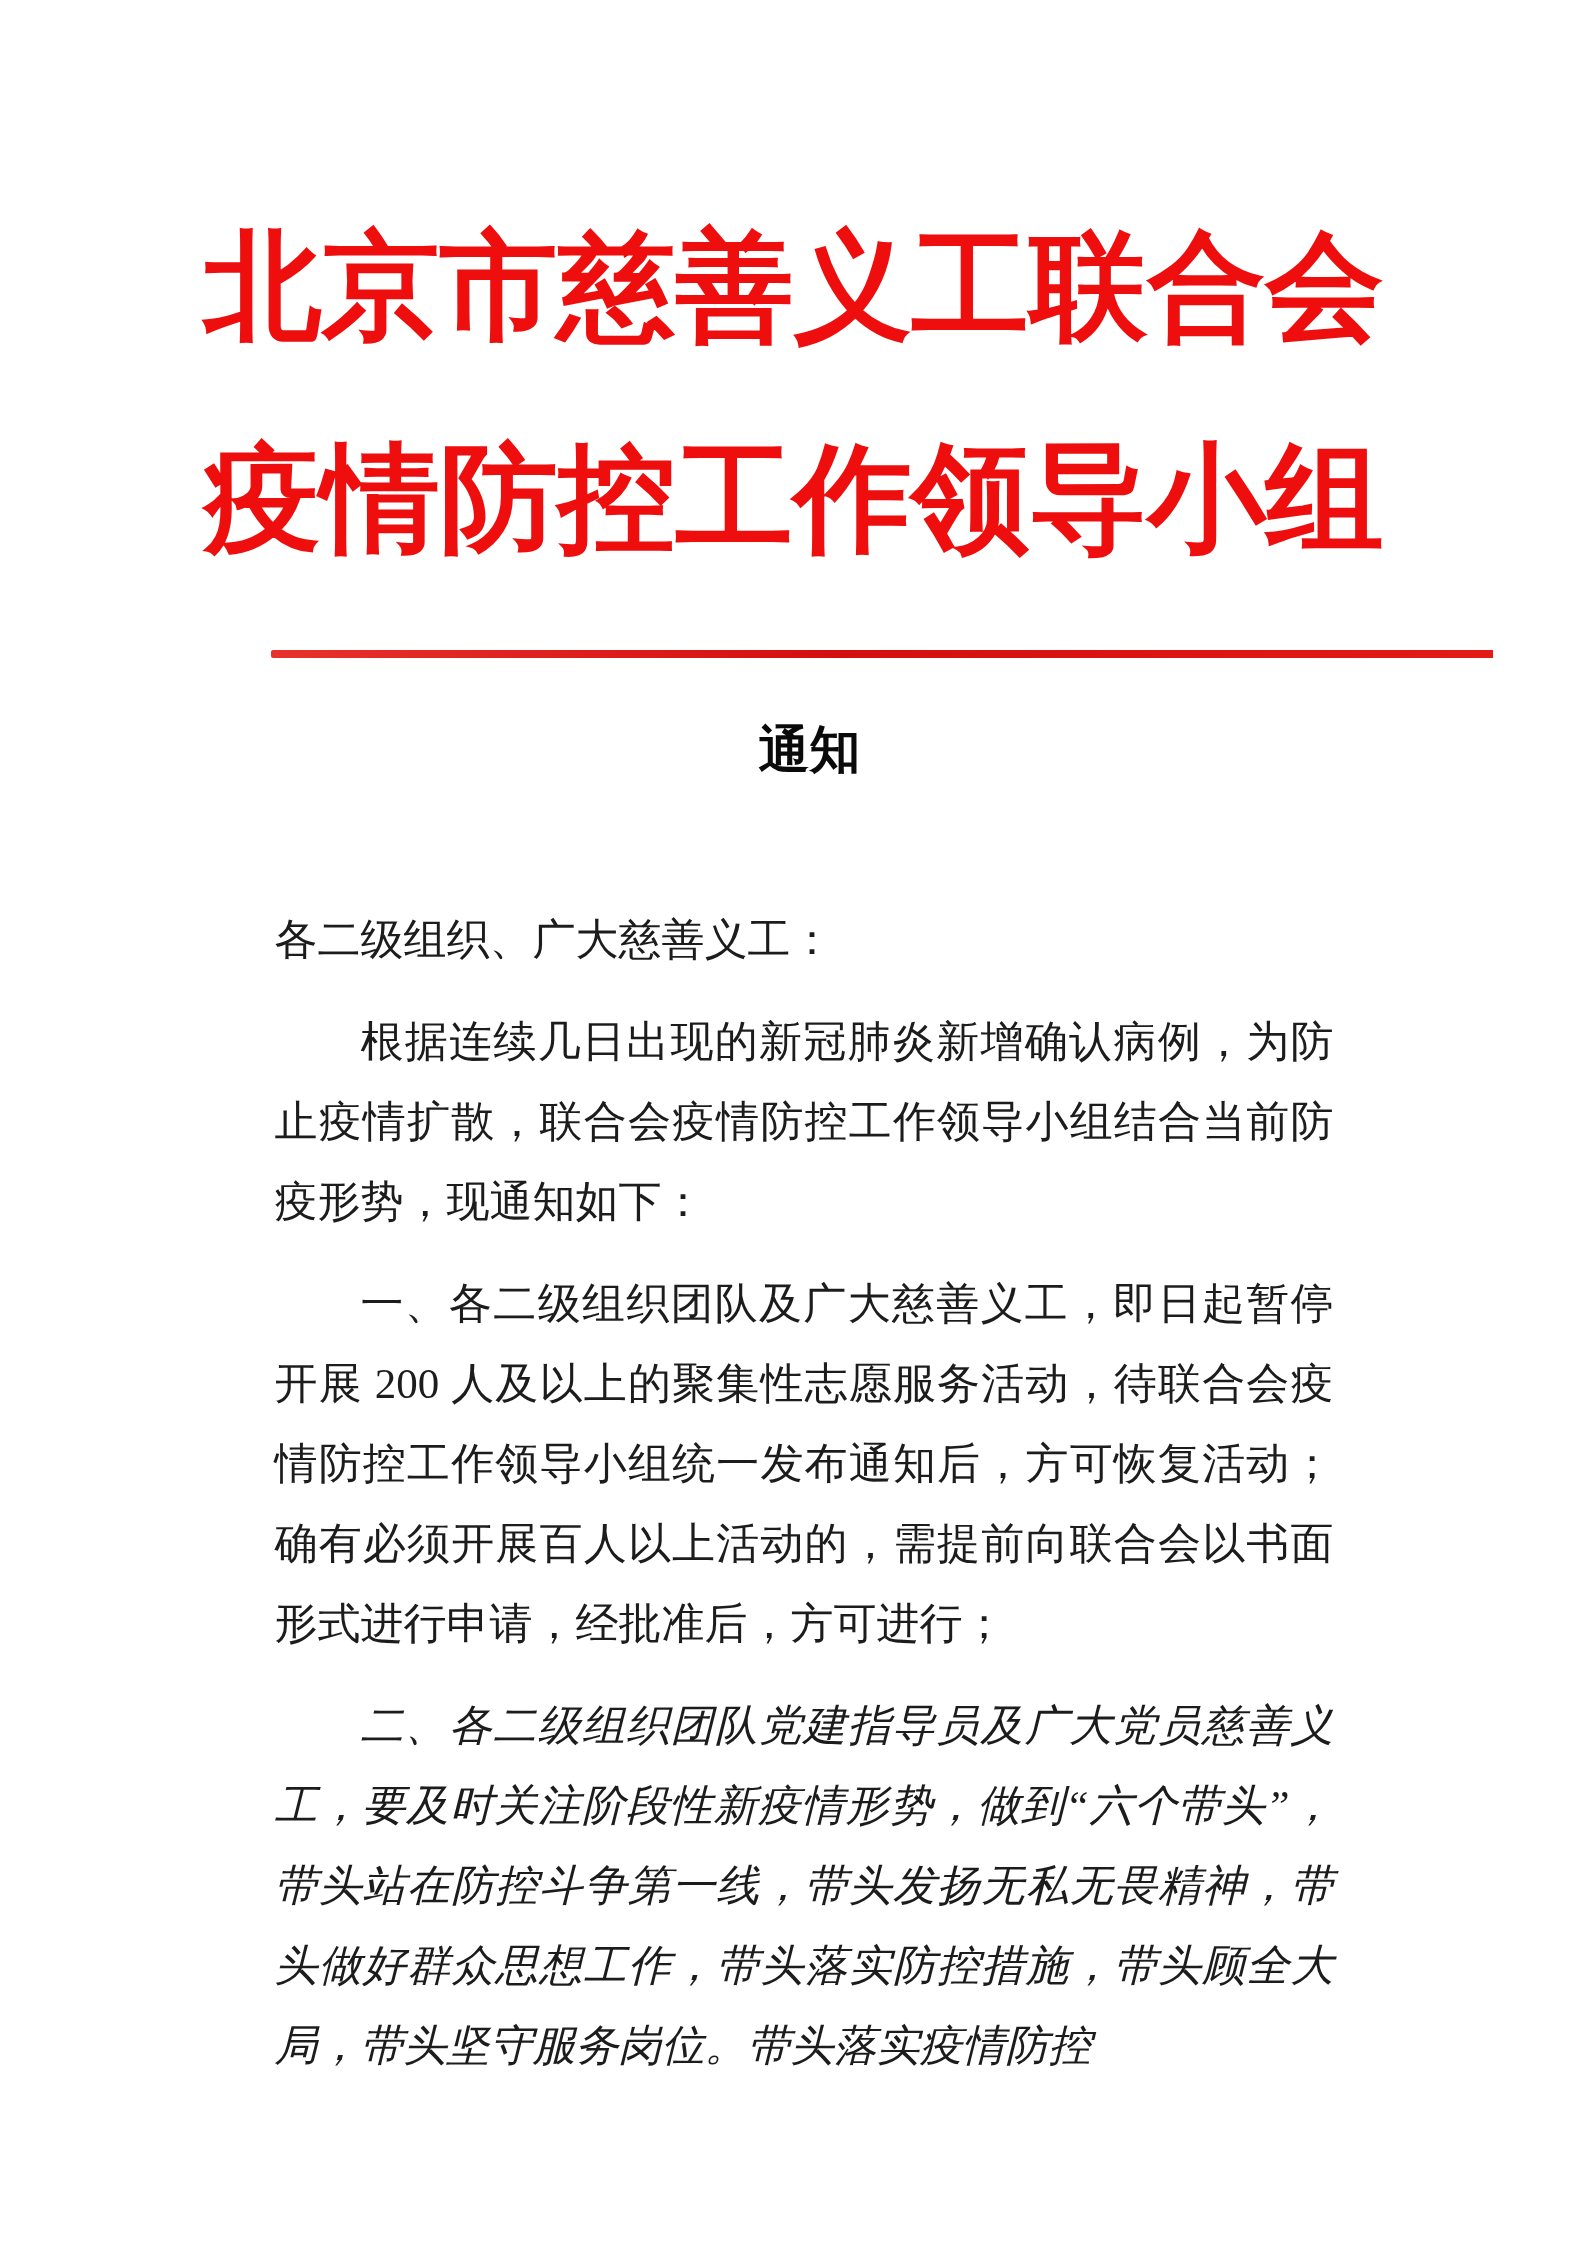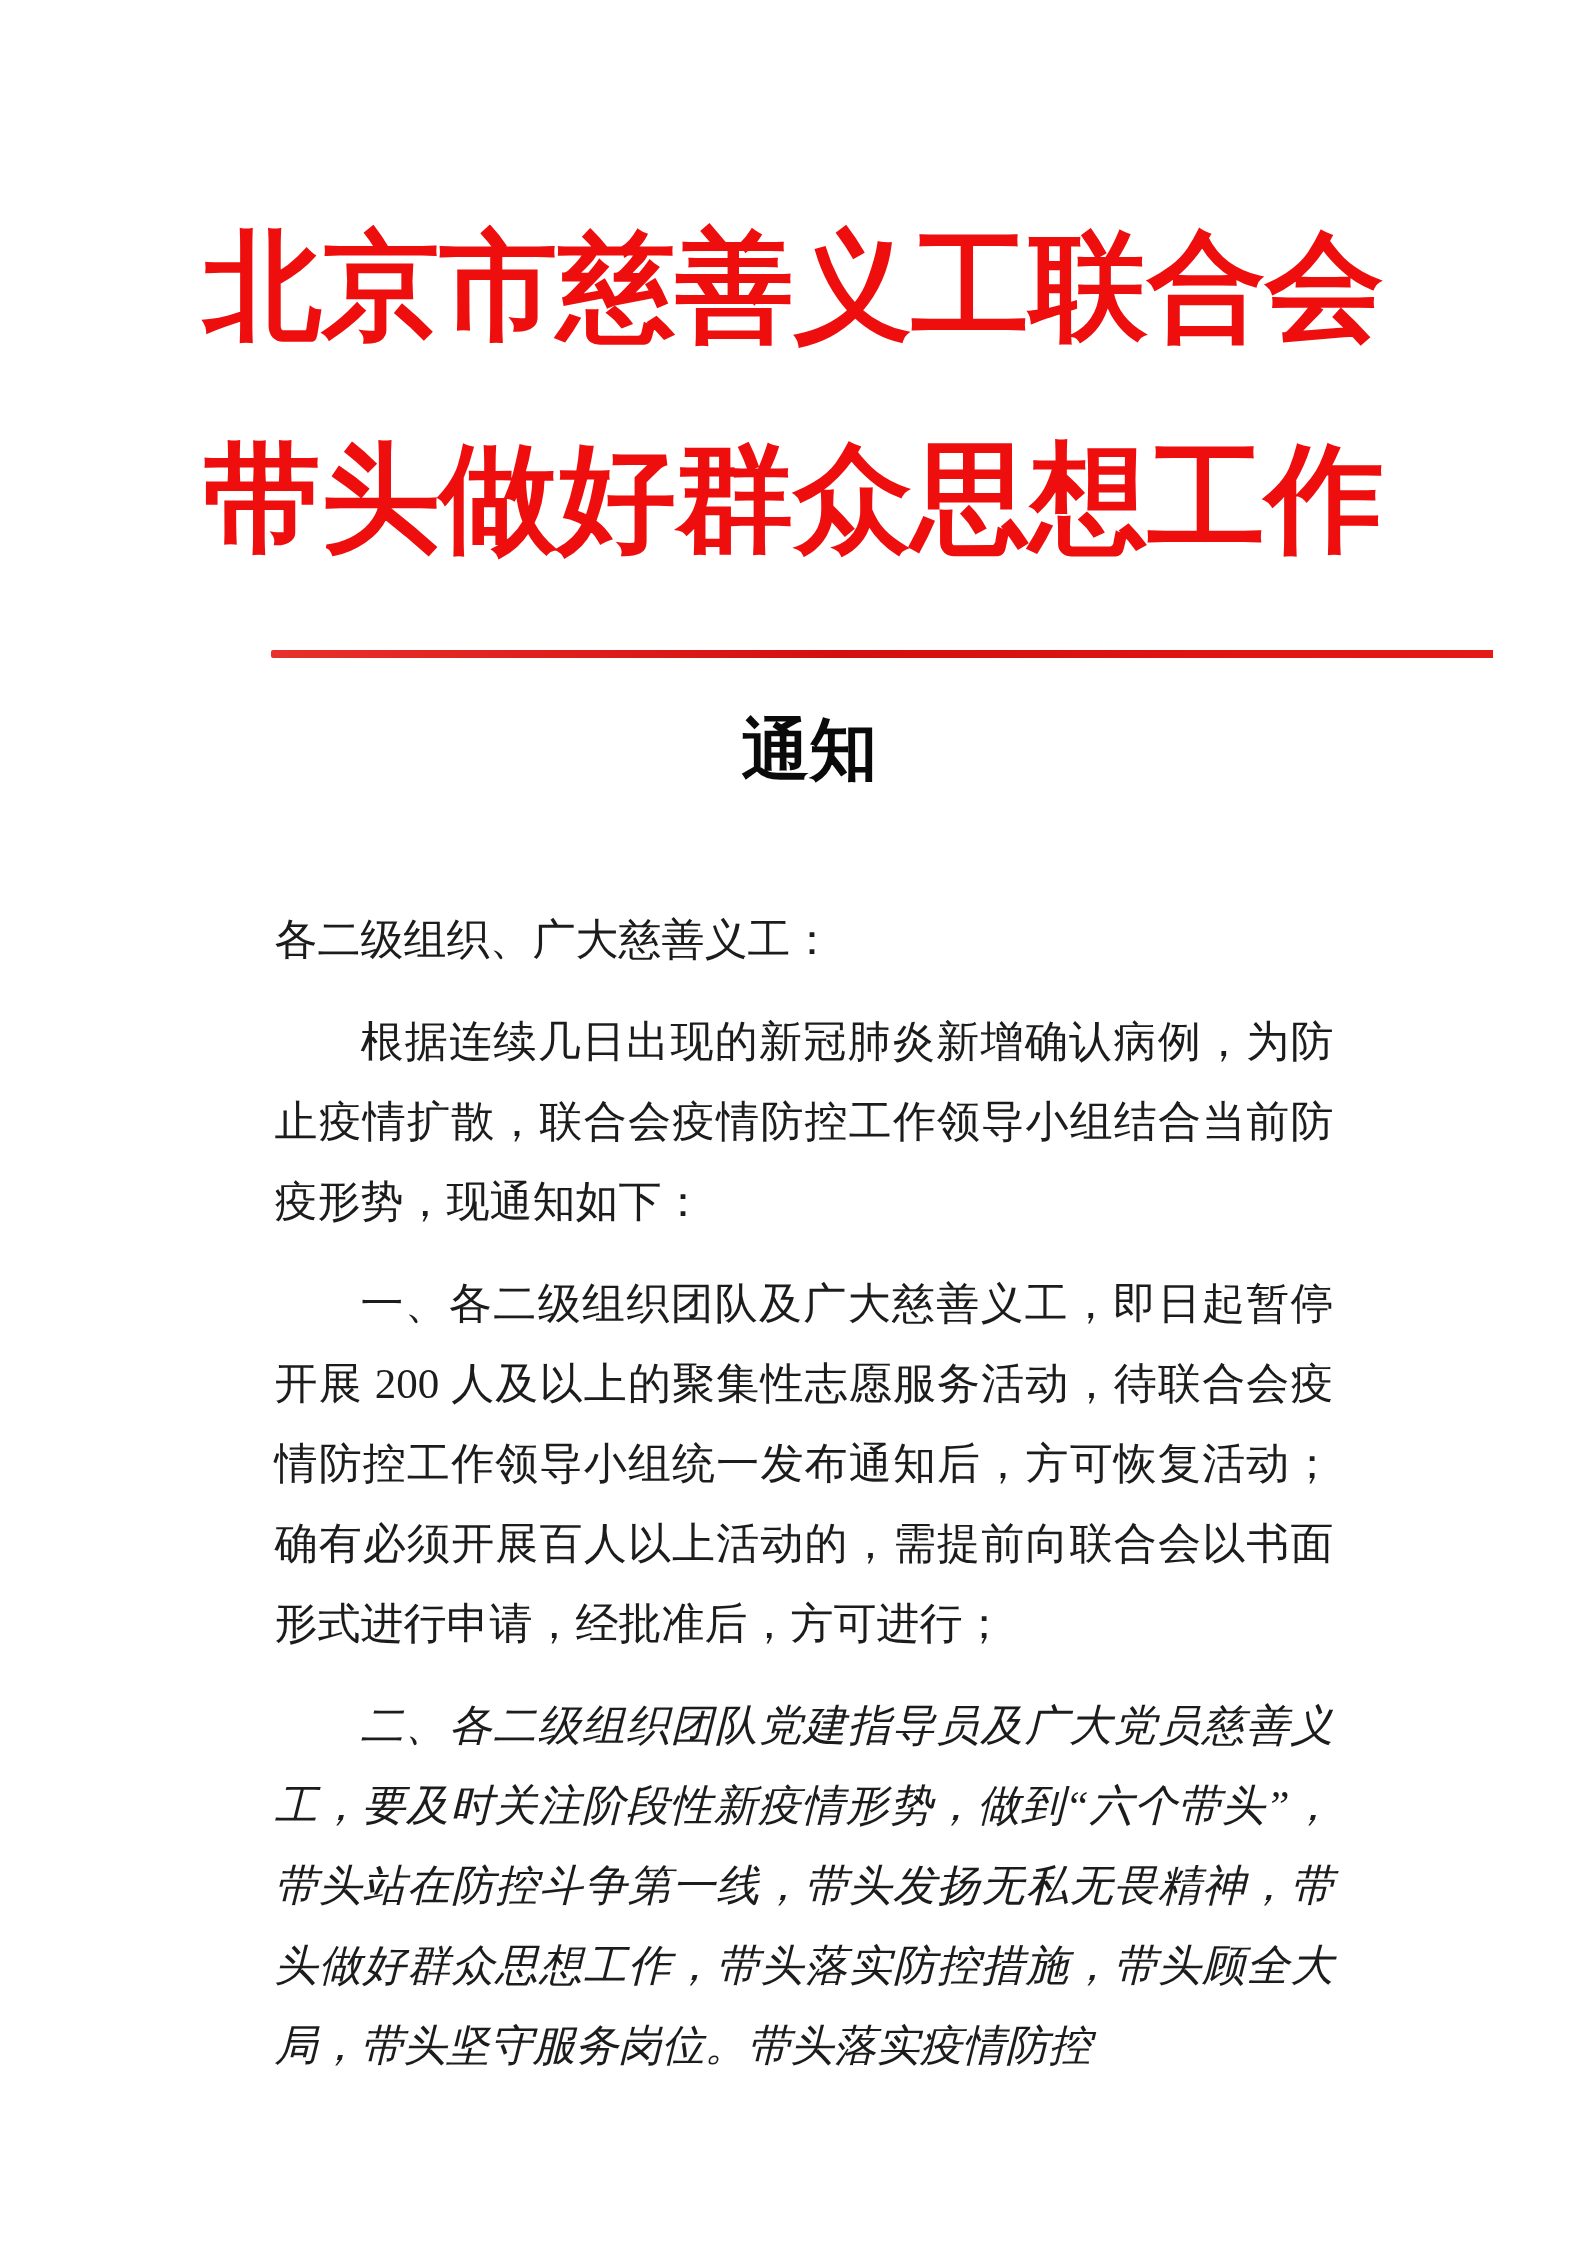--- a/index.html
+++ b/index.html
@@ -48,21 +48,21 @@
     margin-top: 44px;
     width: 1254px;
     height: 8px;
     background: linear-gradient(to right, #e8312c, #d40f0f 45%, #e41b17);
     border-radius: 2px;
   }
   
   .doc-title {
     margin: 60px 0 0 0;
     text-align: center;
-    font-size: 68px;
+    font-size: 51px;
     line-height: 64px;
     font-weight: bold;
     color: #0a0a0a;
     padding-left: 32px;
   }
   
   .body-block {
     margin: 118px 147px 0 180px;
     font-size: 43px;
     line-height: 80px;
@@ -81,21 +81,21 @@
     font-style: italic;
   }
 </style>
 </head>
 <body>
 
 <div class="page">
 
   <div class="org-title">
     <div>北京市慈善义工联合会</div>
-    <div>带头做好群众思想工作</div>
+    <div>疫情防控工作领导小组</div>
   </div>
 
 
   <div class="divider"></div>
 
   <h1 class="doc-title">通知</h1>
 
   <div class="body-block">
     <p class="salutation">各二级组织、广大慈善义工：</p>
     <p class="para">根据连续几日出现的新冠肺炎新增确认病例，为防止疫情扩散，联合会疫情防控工作领导小组结合当前防疫形势，现通知如下：</p>

